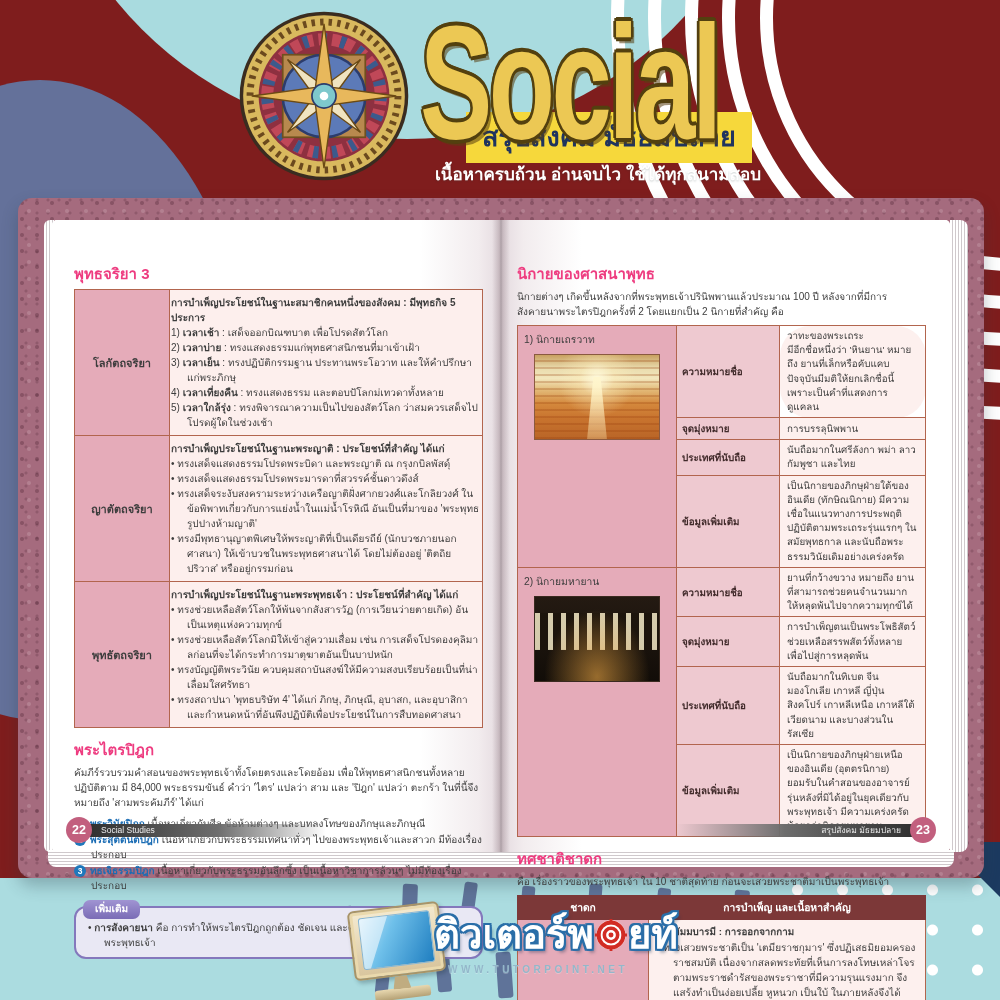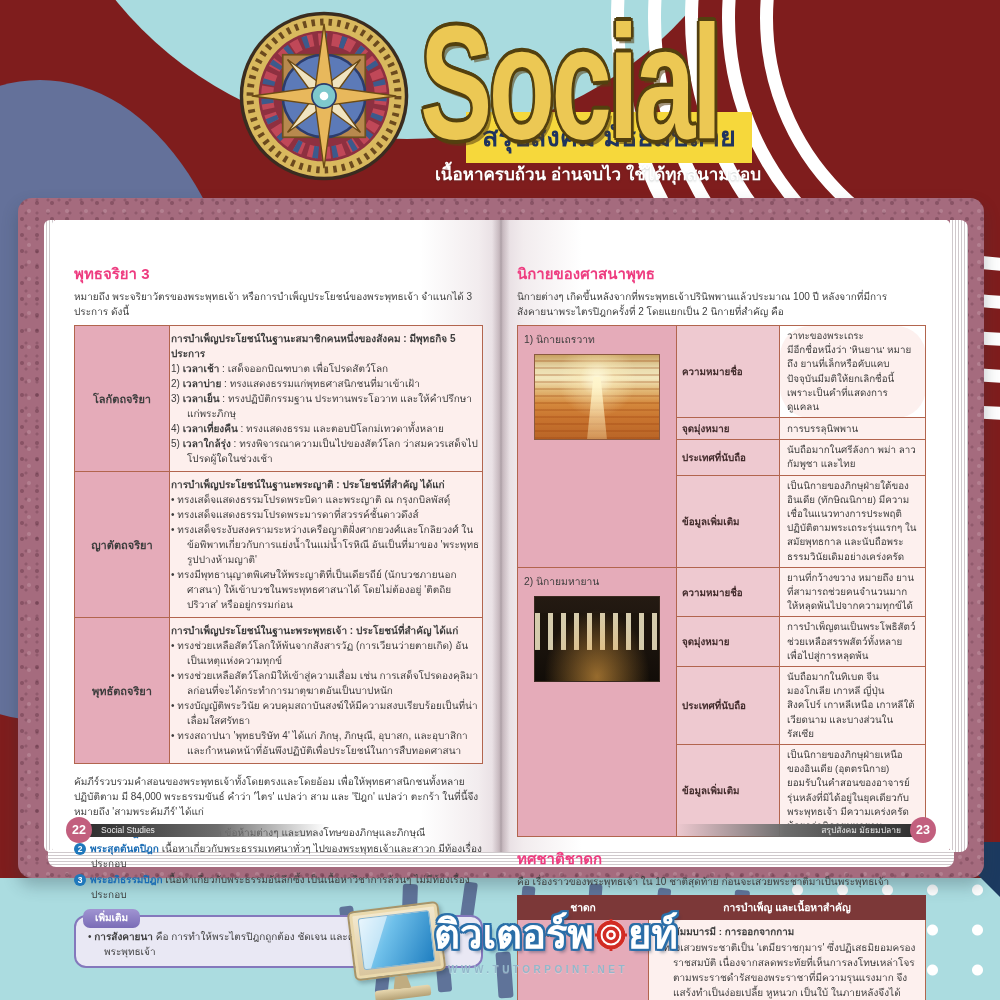--- a/index.html
+++ b/index.html
@@ -182,21 +182,20 @@
 
   <div class="book">
     <div class="edge-left"></div>
     <div class="edge-right"></div>
     <div class="edge-bottom"></div>
     <div class="spread">
 
       <div class="page page-l">
         <div class="pcontent">
           <h2>พุทธจริยา 3</h2>
-          <p class="intro">หมายถึง พระจริยาวัตรของพระพุทธเจ้า หรือการบำเพ็ญประโยชน์ของพระพุทธเจ้า จำแนกได้ 3 ประการ ดังนี้</p>
           <table class="t1">
             <tbody>
                 <tr>
               <td class="lab">โลกัตถจริยา</td>
               <td class="val">
                 <div class="thead"><b>การบำเพ็ญประโยชน์ในฐานะสมาชิกคนหนึ่งของสังคม</b><span> : มีพุทธกิจ 5 ประการ</span></div>
                 <div class="li"><span>1)</span> <b>เวลาเช้า</b><span> : เสด็จออกบิณฑบาต เพื่อโปรดสัตว์โลก</span></div>
                 <div class="li"><span>2)</span> <b>เวลาบ่าย</b><span> : ทรงแสดงธรรมแก่พุทธศาสนิกชนที่มาเข้าเฝ้า</span></div>
                 <div class="li"><span>3)</span> <b>เวลาเย็น</b><span> : ทรงปฏิบัติกรรมฐาน ประทานพระโอวาท และให้คำปรึกษาแก่พระภิกษุ</span></div>
                 <div class="li"><span>4)</span> <b>เวลาเที่ยงคืน</b><span> : ทรงแสดงธรรม และตอบปัโลกม่เทวดาทั้งหลาย</span></div>
@@ -220,24 +219,25 @@
                 <div class="li"><span>•</span> <span>ทรงช่วยเหลือสัตว์โลกให้พ้นจากสังสารวัฏ (การเวียนว่ายตายเกิด) อันเป็นเหตุแห่งความทุกข์</span></div>
                 <div class="li"><span>•</span> <span>ทรงช่วยเหลือสัตว์โลกมิให้เข้าสู่ความเสื่อม เช่น การเสด็จโปรดองคุลิมาลก่อนที่จะได้กระทำการมาตุฆาตอันเป็นบาปหนัก</span></div>
                 <div class="li"><span>•</span> <span>ทรงบัญญัติพระวินัย ควบคุมสถาบันสงฆ์ให้มีความสงบเรียบร้อยเป็นที่น่าเลื่อมใสศรัทธา</span></div>
                 <div class="li"><span>•</span> <span>ทรงสถาปนา 'พุทธบริษัท 4' ได้แก่ ภิกษุ, ภิกษุณี, อุบาสก, และอุบาสิกา และกำหนดหน้าที่อันพึงปฏิบัติเพื่อประโยชน์ในการสืบทอดศาสนา</span></div>
               </td>
             </tr>
           </tbody>
             </table>
 
           <div class="sec2">
+            <h2>พระไตรปิฎก</h2>
             <p class="intro">คัมภีร์รวบรวมคำสอนของพระพุทธเจ้าทั้งโดยตรงและโดยอ้อม เพื่อให้พุทธศาสนิกชนทั้งหลายปฏิบัติตาม มี 84,000 พระธรรมขันธ์ คำว่า 'ไตร' แปลว่า สาม และ 'ปิฎก' แปลว่า ตะกร้า ในที่นี้จึงหมายถึง 'สามพระคัมภีร์' ได้แก่</p>
             <div class="li3"><span class="numcircle">1</span><span class="blue">พระวินัยปิฎก</span><span> เนื้อหาเกี่ยวกับศีล ข้อห้ามต่างๆ และบทลงโทษของภิกษุและภิกษุณี</span></div>
             <div class="li3"><span class="numcircle">2</span><span class="blue">พระสุตตันตปิฎก</span><span> เนื้อหาเกี่ยวกับพระธรรมเทศนาทั่วๆ ไปของพระพุทธเจ้าและสาวก มีท้องเรื่องประกอบ</span></div>
-            <div class="li3"><span class="numcircle">3</span><span class="blue">พระอภิธรรมปิฎก</span><span> เนื้อหาเกี่ยวกับพระธรรมอันลึกซึ้ง เป็นเนื้อหาวิชาการล้วนๆ ไม่มีท้องเรื่องประกอบ</span></div>
+            <div class="li3"><span class="numcircle">3</span><span class="blue">ทธเจิธรรมปิฎก</span><span> เนื้อหาเกี่ยวกับพระธรรมอันลึกซึ้ง เป็นเนื้อหาวิชาการล้วนๆ ไม่มีท้องเรื่องประกอบ</span></div>
           </div>
 
           <div class="extra">
             <span class="badge">เพิ่มเติม</span>
             <div class="li">• <b>การสังคายนา</b><span> คือ การทำให้พระไตรปิฎกถูกต้อง ชัดเจน และครบถ้วนตามคำสอนของพระพุทธเจ้า</span></div>
 
           </div>
 
           <div class="footer-l">
             <div class="pnum">22</div>

